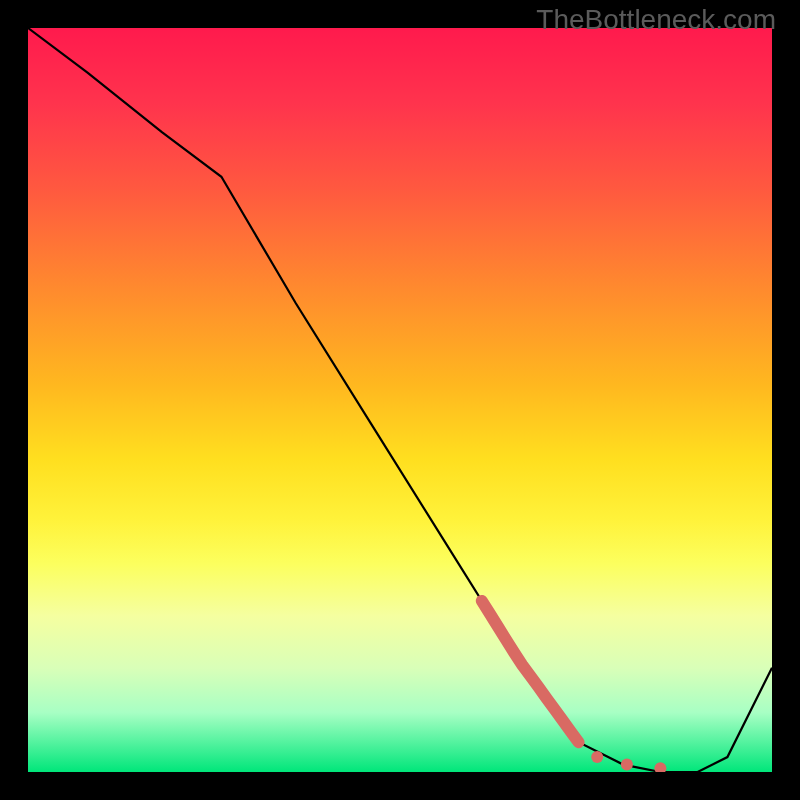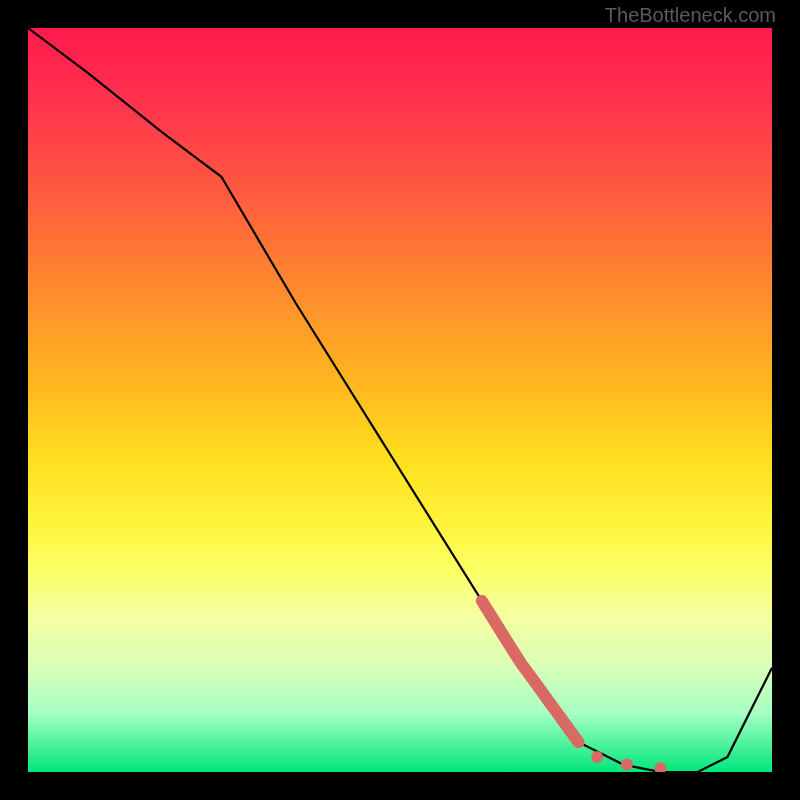--- a/index.html
+++ b/index.html
@@ -9,21 +9,21 @@
     width: 800px;
     height: 800px;
     position: relative;
     font-family: Arial, Helvetica, sans-serif;
   }
   .watermark {
     position: absolute;
     top: 4px;
     right: 24px;
     color: #5b5b5b;
-    font-size: 20px;
+    font-size: 28px;
     font-weight: 400;
     z-index: 10;
   }
   .plot-area {
     position: absolute;
     left: 28px;
     top: 28px;
     width: 744px;
     height: 744px;
     overflow: hidden;

